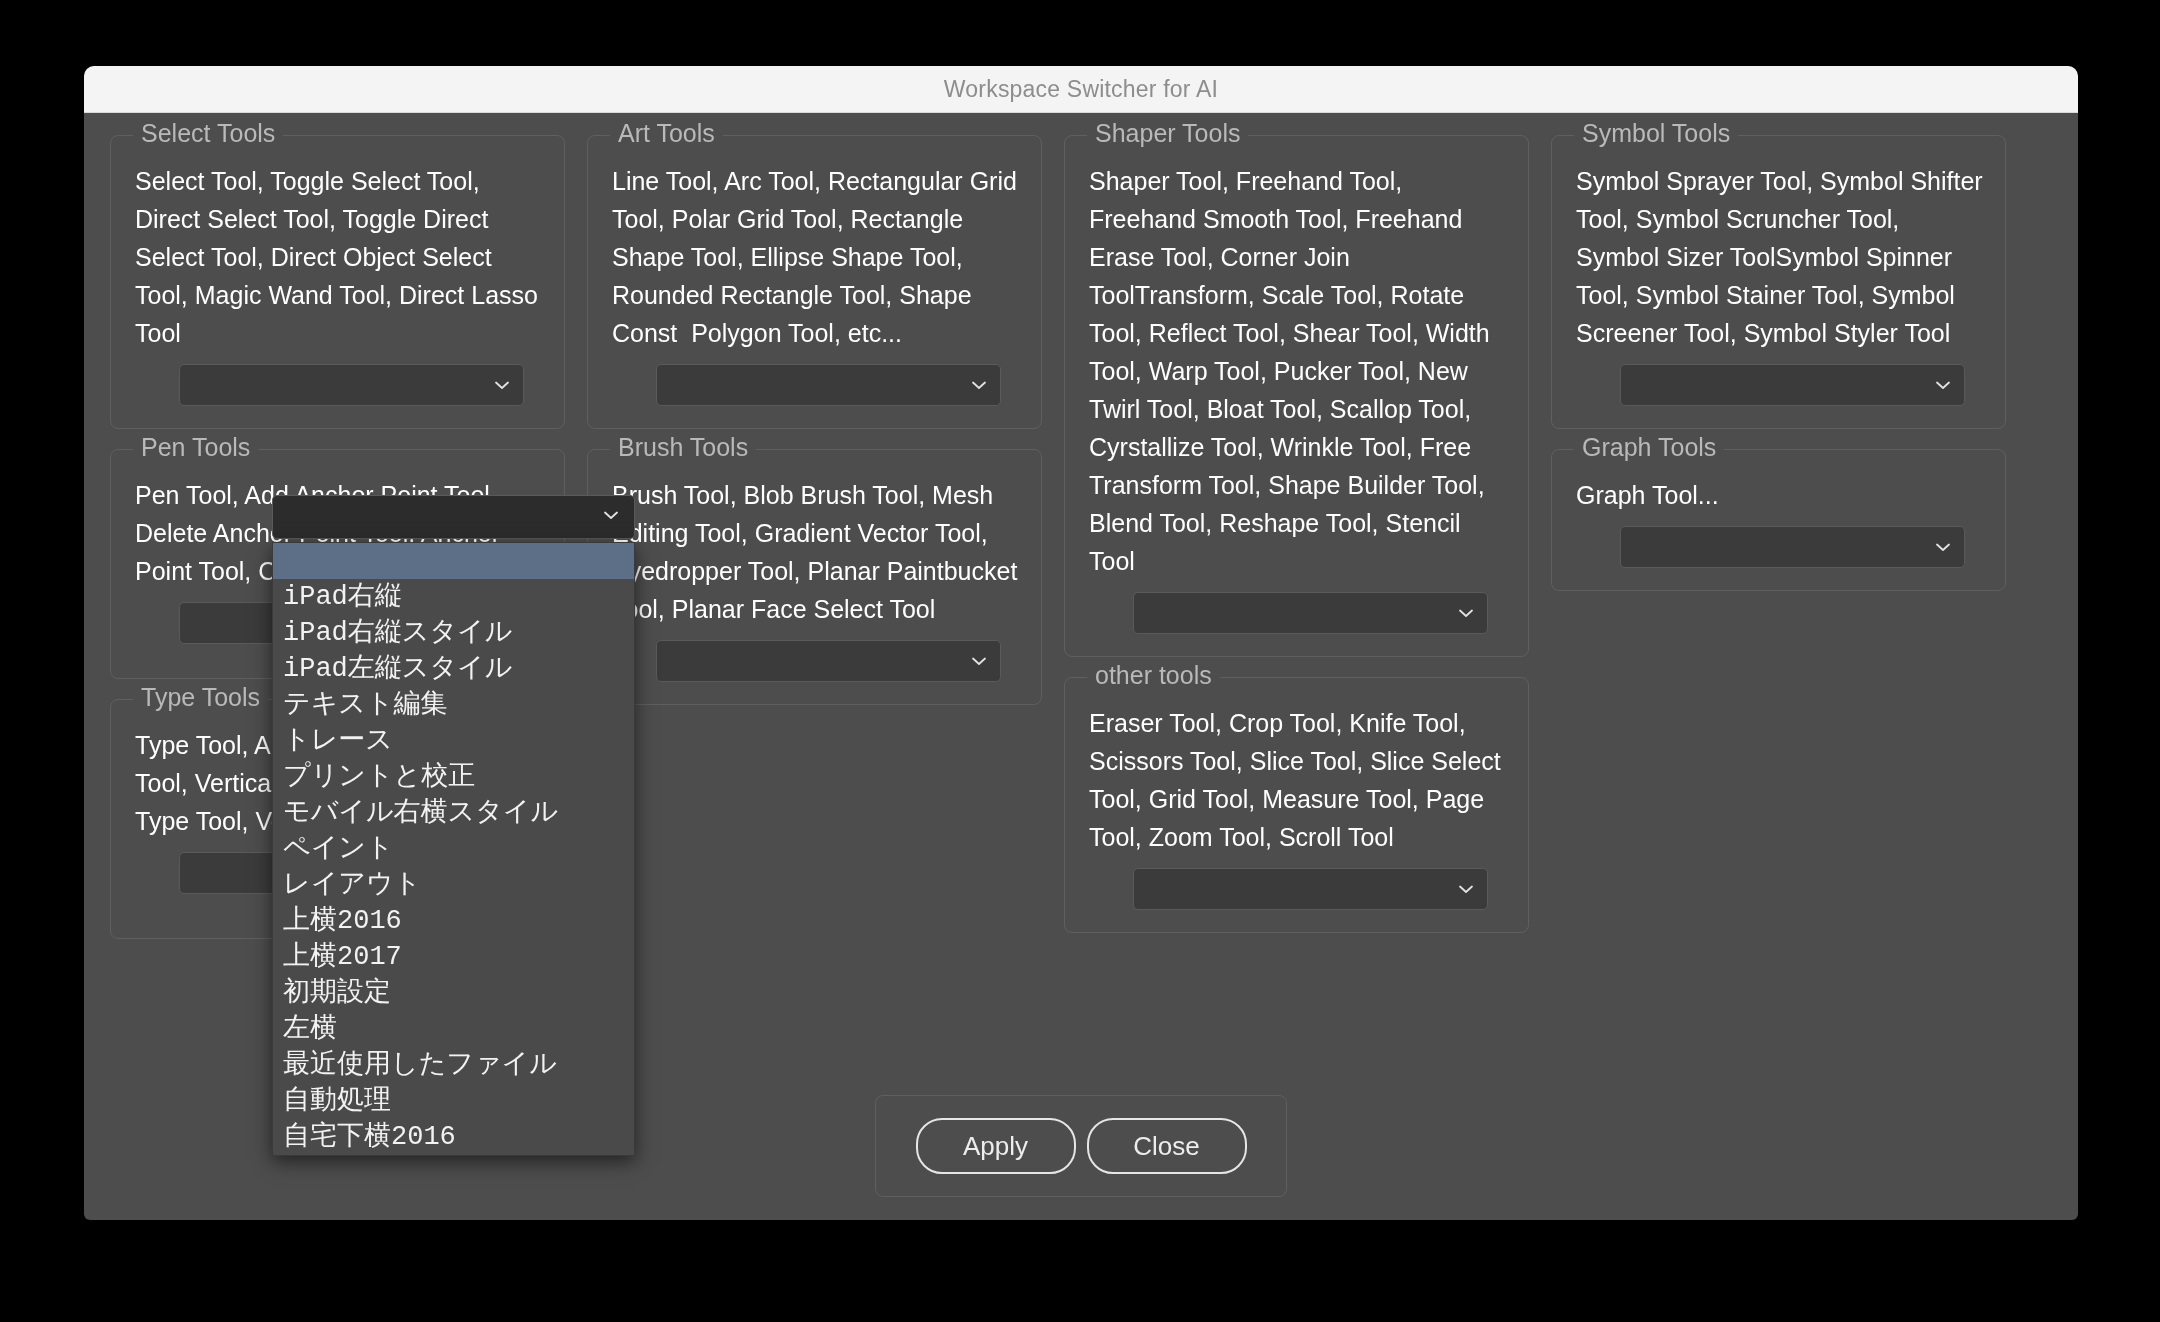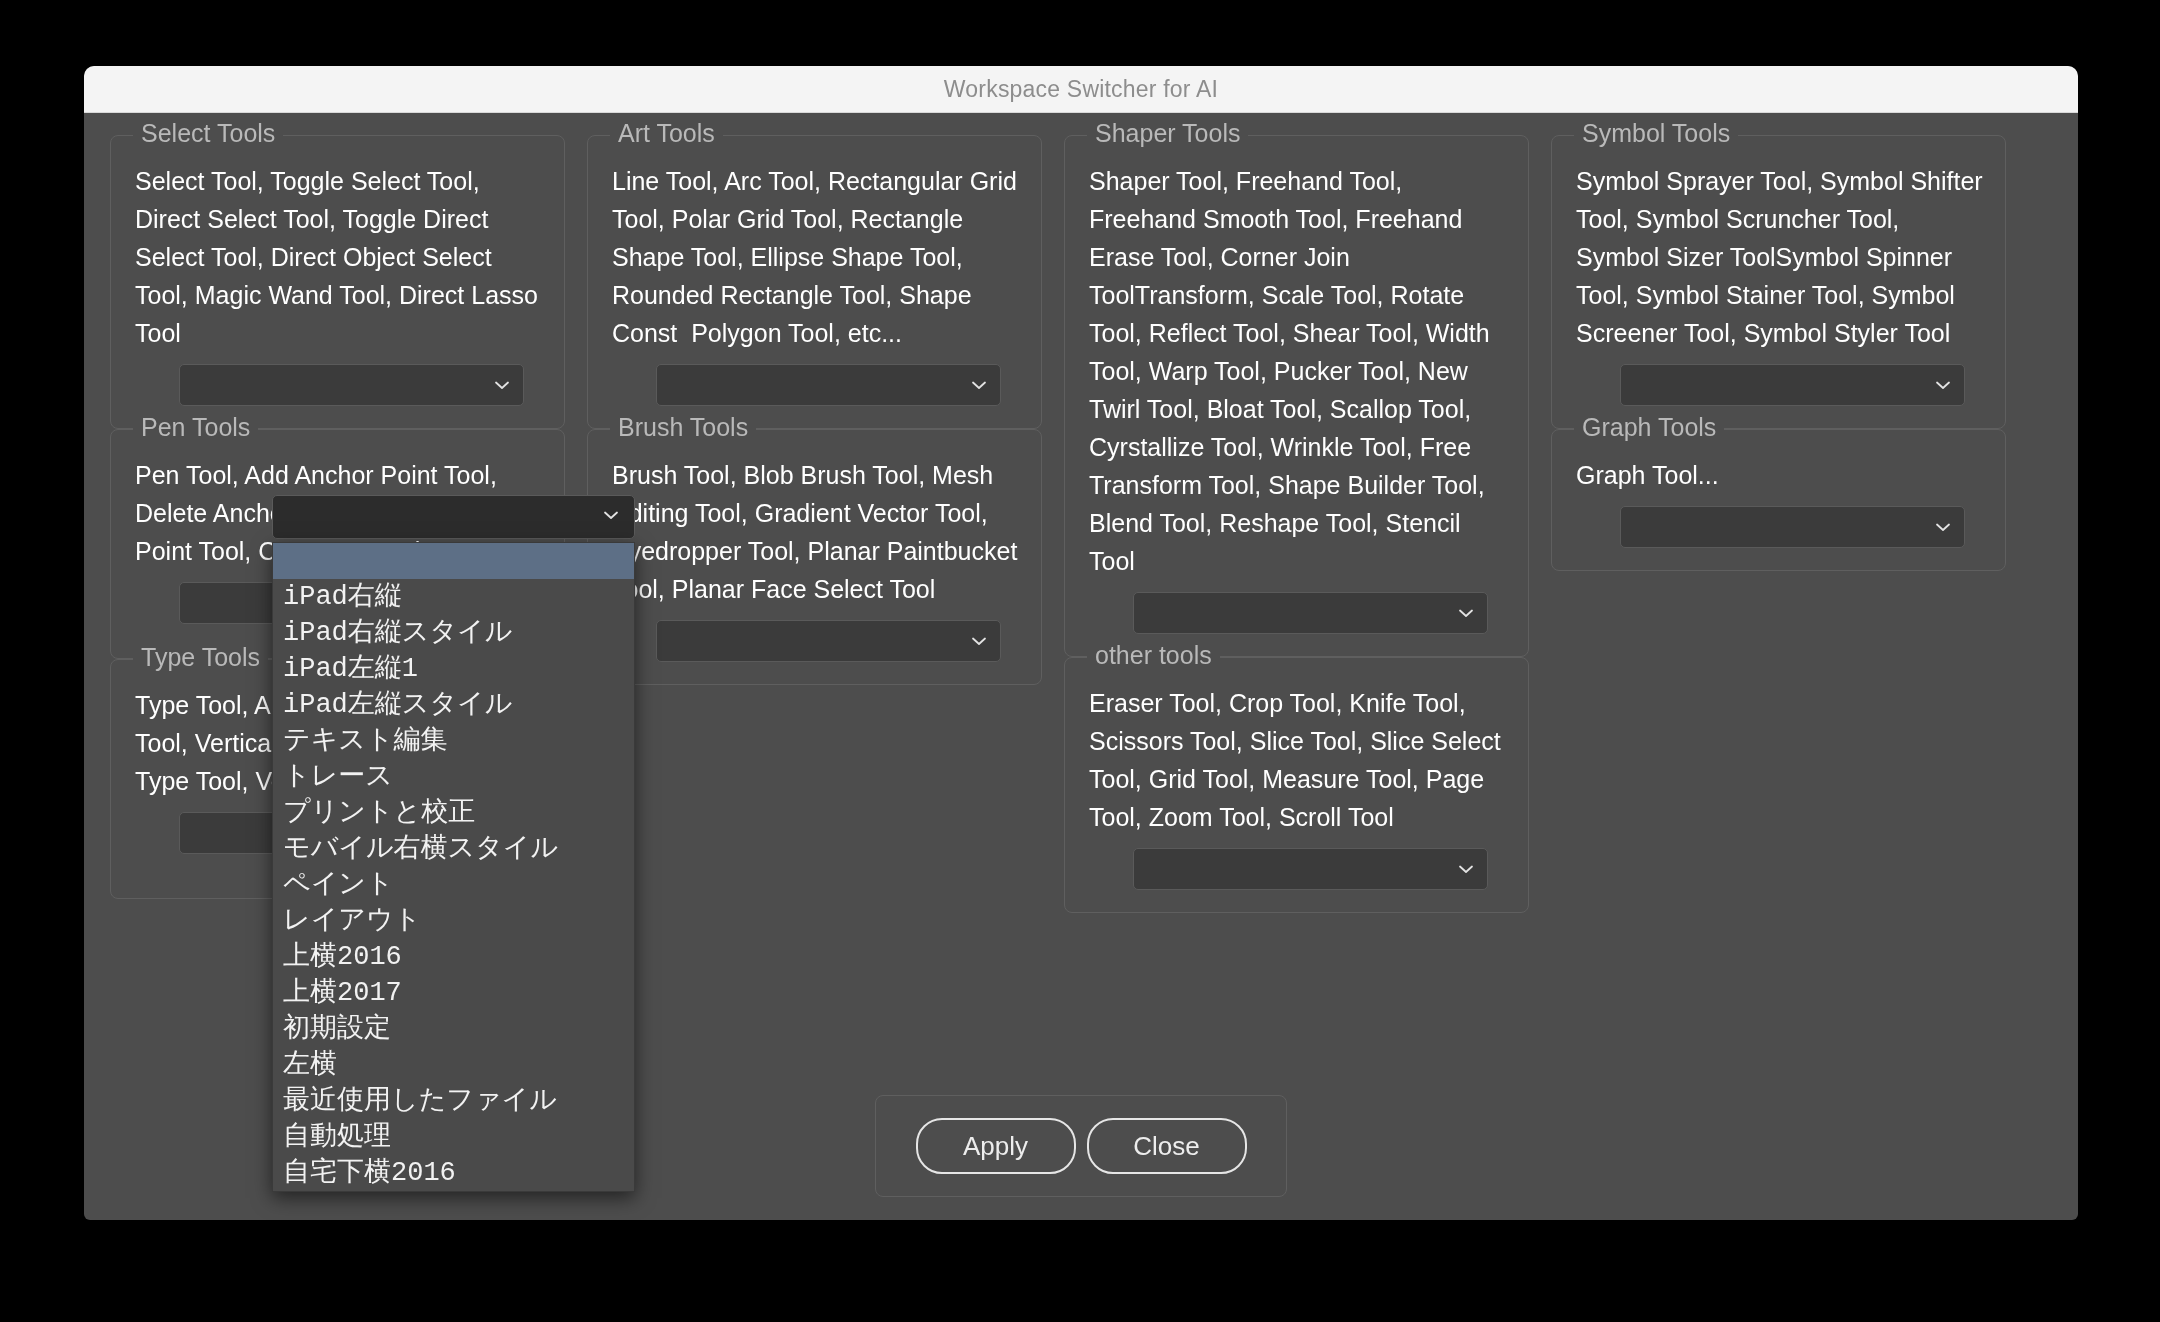--- a/index.html
+++ b/index.html
@@ -57,21 +57,21 @@
   
   .columns {
     position: absolute;
     left: 26px;
     top: 22px;
     right: 26px;
     display: flex;
     gap: 22px;
     align-items: flex-start;
   }
-  .col { display: flex; flex-direction: column; }
+  .col { display: flex; flex-direction: column; gap: 20px; }
   .col-1 { width: 455px; }
   .col-2 { width: 455px; }
   .col-3 { width: 465px; }
   .col-4 { width: 455px; }
 
   
   .group {
     position: relative;
     border: 1px solid #5f5f5f;
     border-radius: 8px;
@@ -361,21 +361,20 @@
           <span class="chev">
             <svg width="18" height="18" viewBox="0 0 18 18">
                 <path d="M3 6.5 L9 12 L15 6.5" fill="none" stroke="#e3e3e3" stroke-width="1.8" stroke-linecap="round" stroke-linejoin="round"></path>
               </svg>
           </span>
         </div>
         <div class="dropdown-list" id="dropdown-list">
             <div class="dd-item selected blank"></div>
             <div class="dd-item">iPad右縦</div>
             <div class="dd-item">iPad右縦スタイル</div>
-            <div class="dd-item">iPad左縦1</div>
             <div class="dd-item">iPad左縦スタイル</div>
             <div class="dd-item">テキスト編集</div>
             <div class="dd-item">トレース</div>
             <div class="dd-item">プリントと校正</div>
             <div class="dd-item">モバイル右横スタイル</div>
             <div class="dd-item">ペイント</div>
             <div class="dd-item">レイアウト</div>
             <div class="dd-item">上横2016</div>
             <div class="dd-item">上横2017</div>
             <div class="dd-item">初期設定</div>

